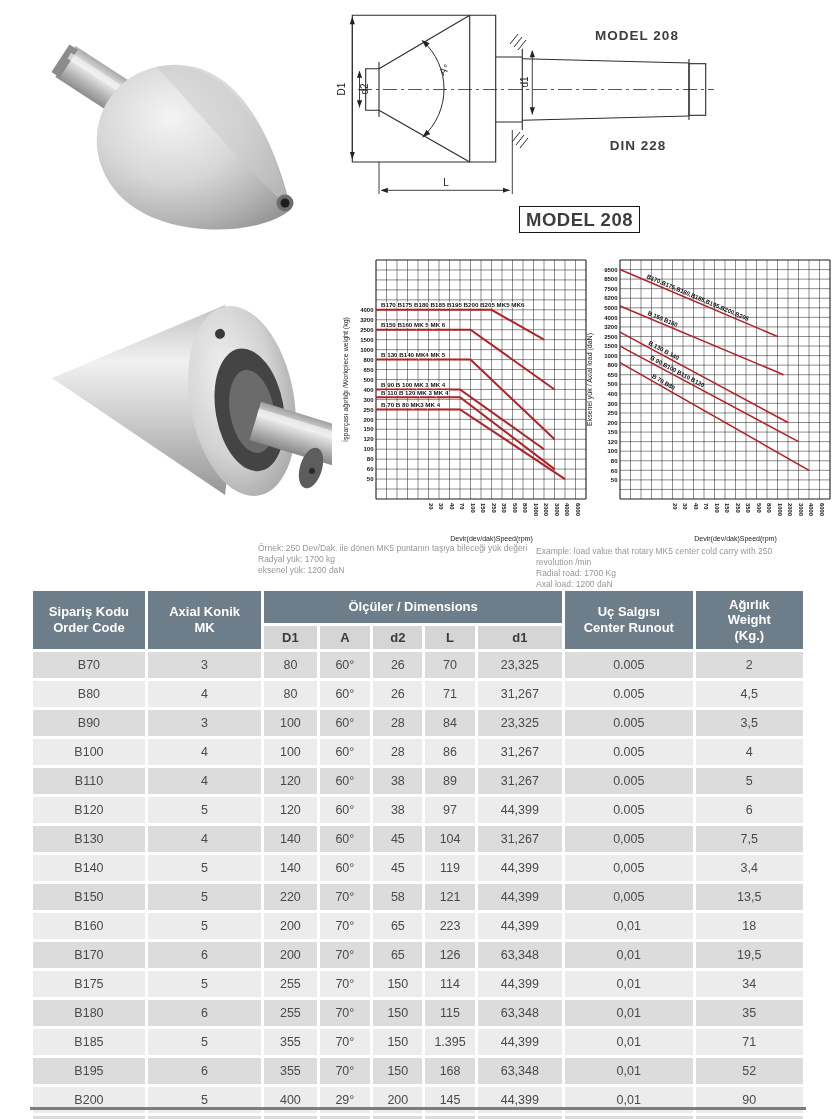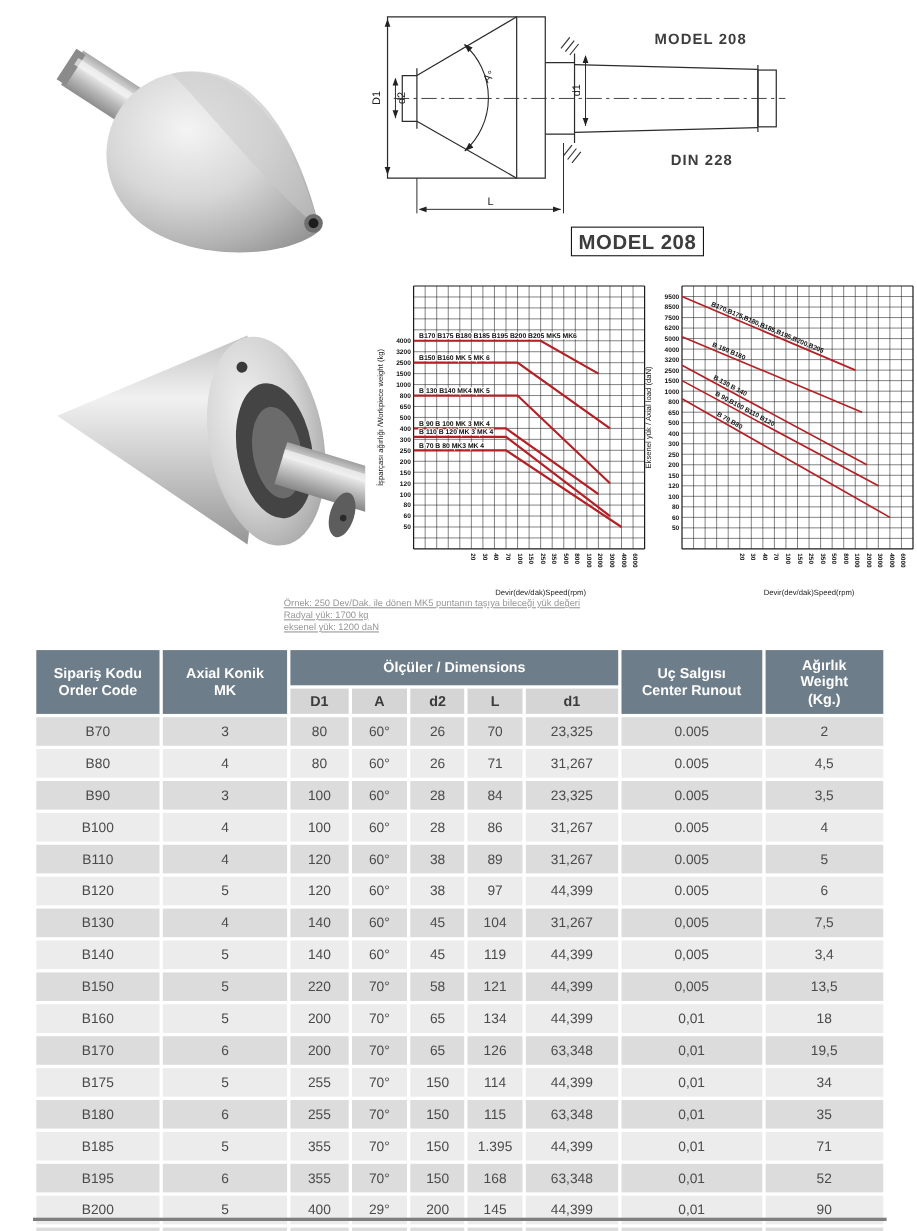--- a/index.html
+++ b/index.html
@@ -1,20 +1,20 @@
 <!DOCTYPE html>
 <html><head>
 <meta charset="utf-8">
 <style>
   html,body{margin:0;padding:0;background:#fff;}
   body{font-family:"Liberation Sans",sans-serif;color:#444;}
   #page{position:relative;width:834px;height:1119px;background:#fff;overflow:hidden;}
   .abs{position:absolute;}
   
-  .note{font-size:8.5px;line-height:11px;color:#979797;white-space:pre-line;text-decoration:underline;}
+  .note{font-size:8.5px;line-height:11px;color:#979797;white-space:pre-line;}
   
   #model-box{left:519px;top:206px;width:119px;height:25px;border:1.6px solid #161616;
     display:flex;align-items:center;justify-content:center;font-size:18.5px;font-weight:bold;
     color:#3d3d3d;letter-spacing:.5px;}
   
   #spec-table{left:30px;top:588px;width:776px;}
   table{width:776px;border-collapse:separate;border-spacing:3px 3px;table-layout:fixed;}
   th,td{text-align:center;vertical-align:middle;font-weight:normal;}
   thead th{background:#6d7d8a;color:#fff;font-size:13px;line-height:1.2;white-space:pre-line;font-weight:bold;}
   thead tr.sub th{background:#d5d5d5;color:#3b3b3b;height:21px;font-weight:bold;}
@@ -354,20 +354,23 @@
         <polyline points="36,109.56269713755243 225,217.32000000000002" fill="none" stroke="#b42025" stroke-width="1.5"></polyline>
         <text x="67.47824440432645" y="124.63205740991755" font-size="6" font-weight="bold" fill="#111" transform="rotate(29.689386998045574 67.47824440432645 124.63205740991755)">B 70 B80</text>
         <text x="151.5" y="288" font-size="7" fill="#222" text-anchor="middle">Devir(dev/dak)Speed(rpm)</text>
         <text x="8" y="126.5" font-size="7" fill="#222" text-anchor="middle" transform="rotate(-90 8 126.5)">Eksenel yük / Axial load (daN)</text>
       </g>
     </svg>
 
   <div class="abs note" style="left:258px;top:543px;width:272px">Örnek: 250 Dev/Dak. ile dönen MK5 puntanın taşıya bileceği yük değeri
 Radyal yük: 1700 kg
 eksenel yük: 1200 daN</div>
+  <div class="abs note" style="left:536px;top:546px;width:272px">Example: load value that rotary MK5 center cold carry with 250 revolution /min
+Radial road: 1700 Kg
+Axal load: 1200 daN</div>
 
   <div id="spec-table" class="abs">
     <table>
       <colgroup>
         <col style="width:15%">
           <col style="width:15.2%">
           <col style="width:7%">
           <col style="width:6.8%">
         <col style="width:6.6%">
           <col style="width:6.6%">
@@ -495,21 +498,21 @@
             <td>44,399</td>
             <td>0,005</td>
             <td>13,5</td>
           </tr>
           <tr>
             <td>B160</td>
             <td>5</td>
             <td>200</td>
             <td>70°</td>
             <td>65</td>
-            <td>134</td>
+            <td>223</td>
             <td>44,399</td>
             <td>0,01</td>
             <td>18</td>
           </tr>
           <tr>
             <td>B170</td>
             <td>6</td>
             <td>200</td>
             <td>70°</td>
             <td>65</td>

